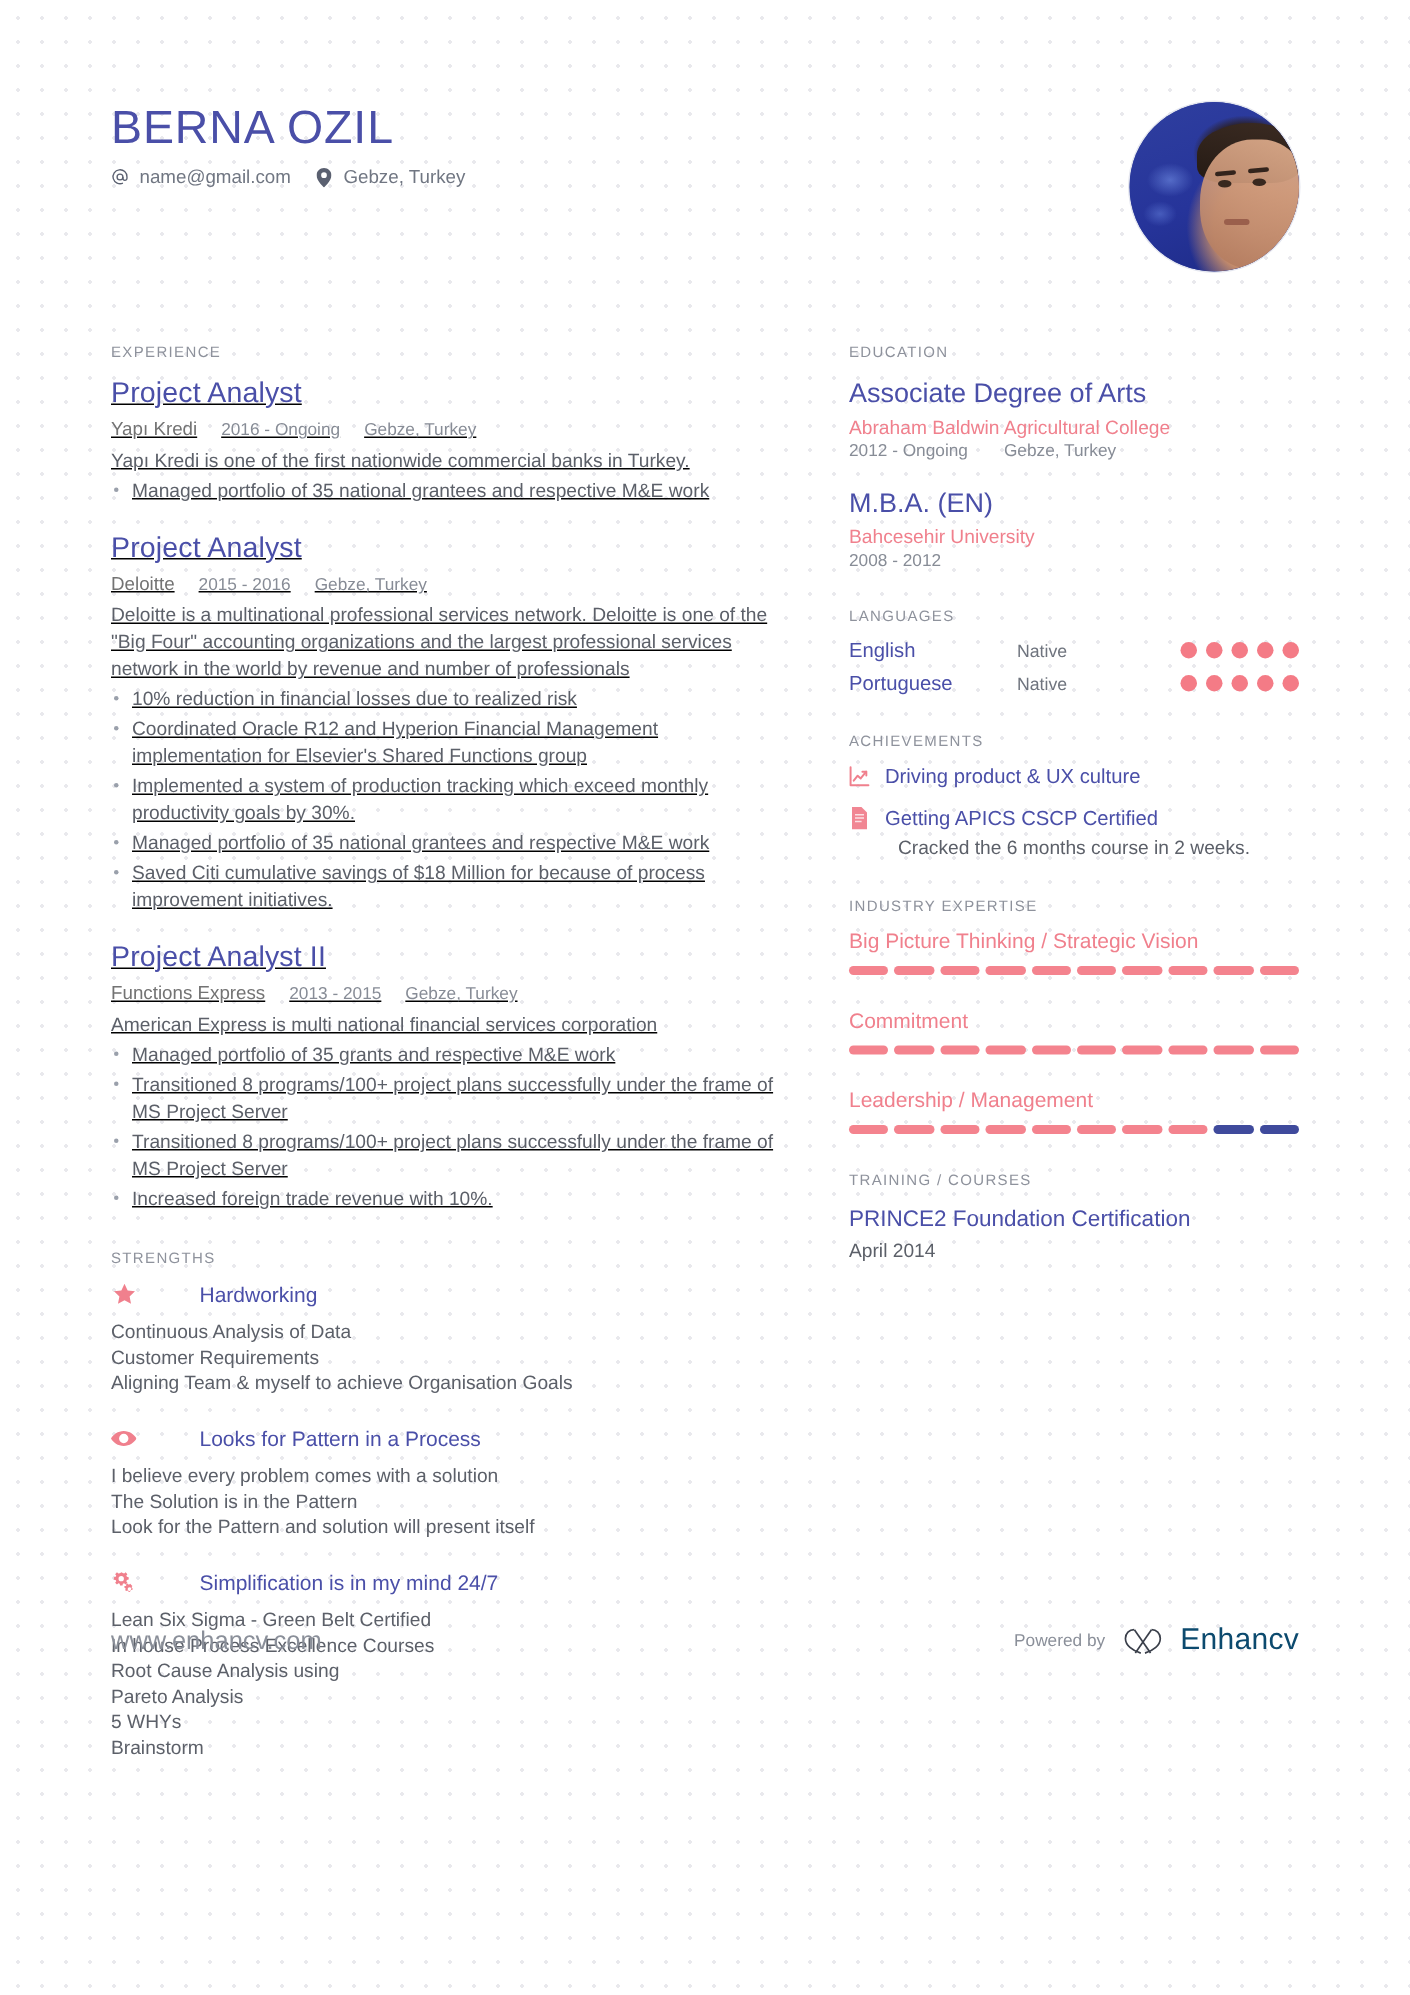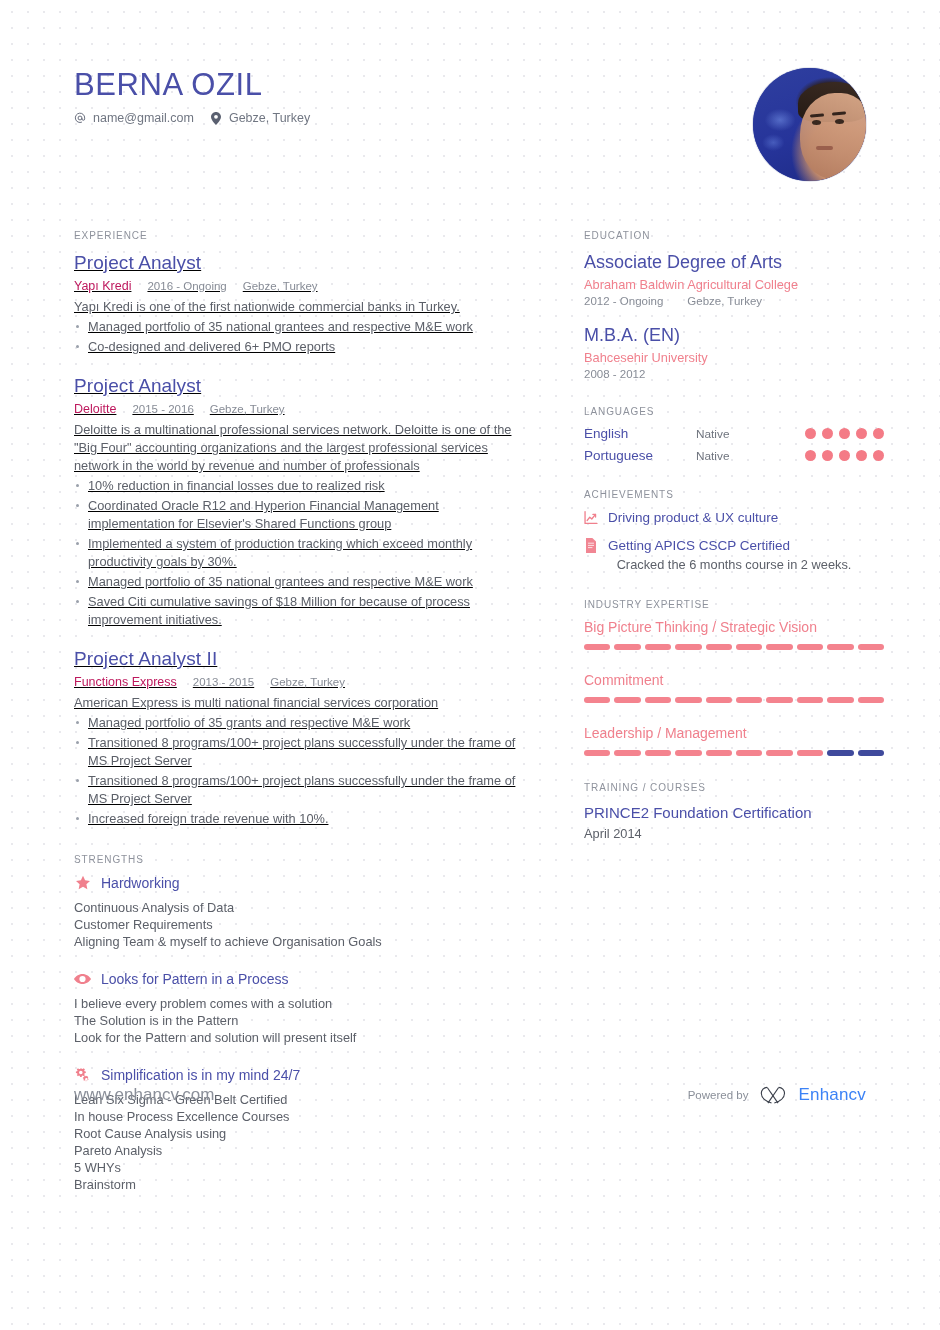--- a/index.html
+++ b/index.html
@@ -140,21 +140,21 @@
 
   
   .col-left {
     position: absolute;
     left: 74px;
     top: 230px;
     width: 442px;
   }
   .col-right {
     position: absolute;
-    left: 584px;
+    left: 566px;
     top: 230px;
     width: 300px;
   }
 
   
   .section-label {
     font-size: 10px;
     letter-spacing: 0.9px;
     color: #8e929c;
     text-transform: uppercase;
@@ -173,21 +173,21 @@
   }
   .job-meta {
     display: flex;
     align-items: baseline;
     gap: 16px;
     margin-top: 3px;
     margin-bottom: 5px;
   }
   .company {
     font-size: 12.5px;
-    color: #be185d;
+    color: #737373;
   }
   .dates, .place {
     font-size: 11.5px;
     color: #878c96;
   }
   .job-desc {
     font-size: 12.8px;
     color: #5c6069;
     line-height: 18px;
   }
@@ -229,20 +229,21 @@
     align-items: center;
     justify-content: center;
     color: #f0808d;
     flex: none;
   }
   .strength-icon svg { display: block; }
   .strength-title {
     font-size: 14px;
     color: #4a4fa8;
     font-weight: 400;
+    margin-left: 32px;
   }
   .strength-body {
     font-size: 12.8px;
     color: #5c6069;
     line-height: 17px;
     white-space: pre-line;
   }
 
   
   .edu { margin-bottom: 16px; }
@@ -377,22 +378,22 @@
     font-size: 11.5px;
     color: #8a8f99;
   }
   .brand-mark {
     width: 26px;
     height: 20px;
     color: #3a3f4a;
   }
   .brand-mark svg { display: block; }
   .brand-name {
-    font-size: 17px;
-    color: #3b82f6;
+    font-size: 20px;
+    color: #0c4a6e;
     letter-spacing: 0.2px;
   }
 </style>
 </head>
 <body>
 
 <div class="dot-bg"></div>
 
 <div class="page">
 
@@ -438,21 +439,20 @@
           <div class="job">
             <div class="job-title">Project Analyst</div>
             <div class="job-meta">
               <span class="company">Yapı Kredi</span>
               <span class="dates">2016 - Ongoing</span>
               <span class="place">Gebze, Turkey</span>
             </div>
             <div class="job-desc">Yapı Kredi is one of the first nationwide commercial banks in Turkey.</div>
             <ul class="bullets">
               <li>Managed portfolio of 35 national grantees and respective M&amp;E work</li>
-              <li>Co-designed and delivered 6+ PMO reports</li>
             </ul>
           </div>
           <div class="job">
             <div class="job-title">Project Analyst</div>
             <div class="job-meta">
               <span class="company">Deloitte</span>
               <span class="dates">2015 - 2016</span>
               <span class="place">Gebze, Turkey</span>
             </div>
             <div class="job-desc">Deloitte is a multinational professional services network. Deloitte is one of the "Big Four" accounting organizations and the largest professional services network in the world by revenue and number of professionals</div>

